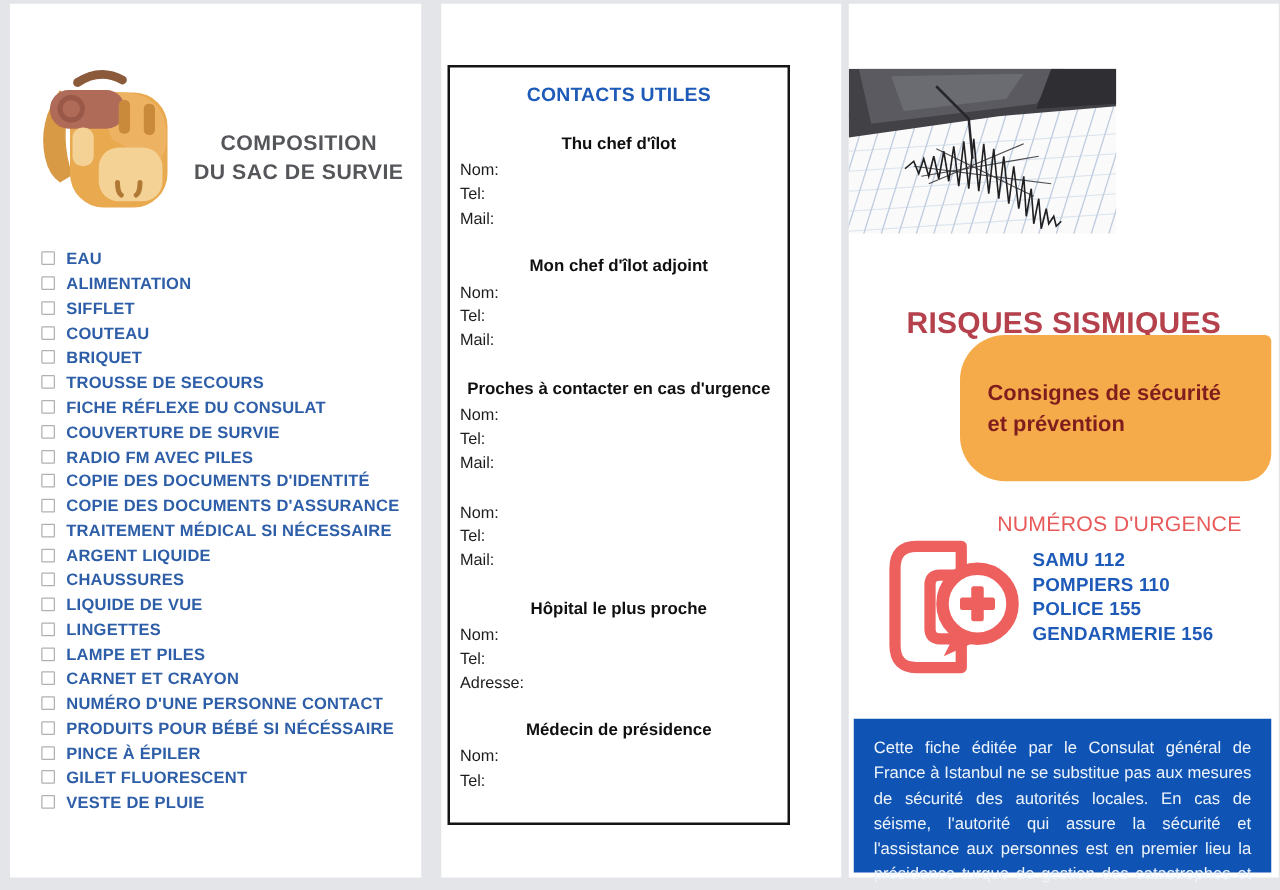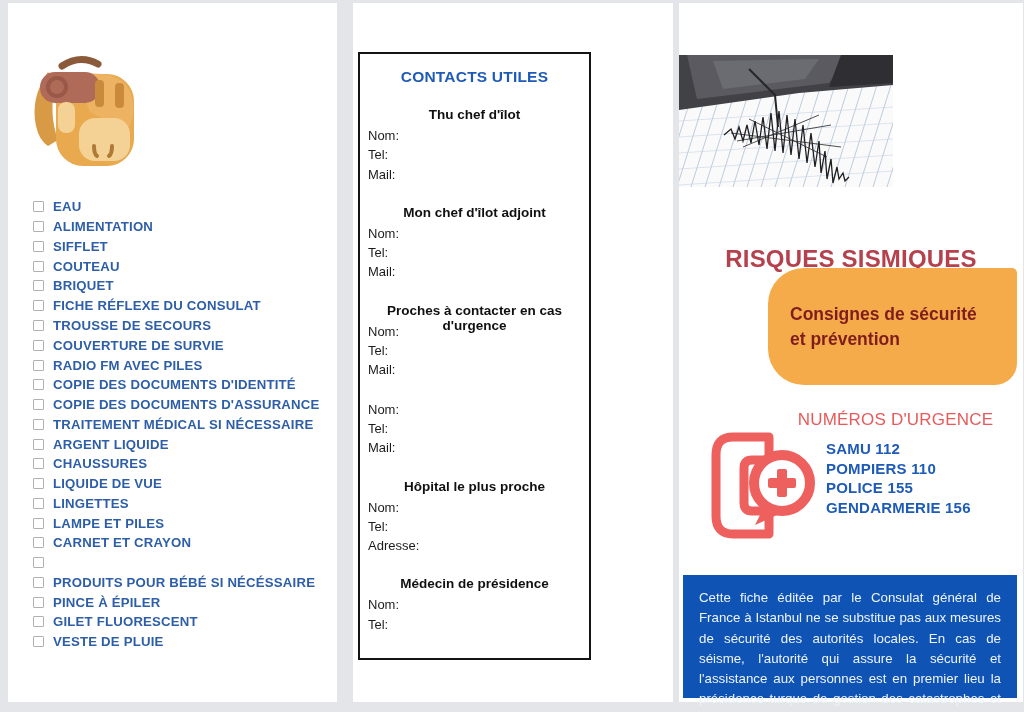--- a/index.html
+++ b/index.html
@@ -24,21 +24,21 @@
   .checkbox{
     width:11px;height:11px;border:1.6px solid #b1b1b1;border-radius:1px;
     background:#fff;margin-right:9px;flex:0 0 auto;box-sizing:border-box;
   }
   .check-label{
     font-size:13.2px;font-weight:600;color:#2d5ea7;letter-spacing:.2px;white-space:nowrap;
   }
 
   
   #contacts-box{
-    position:absolute;left:5px;top:49px;width:233px;height:608px;
+    position:absolute;left:5px;top:49px;width:274px;height:608px;
     border:2px solid #141414;box-sizing:border-box;padding-top:13px;background:#fff;
   }
   .contacts-title{
     text-align:center;font-size:15.5px;font-weight:bold;color:#1e5bb8;
     letter-spacing:.2px;line-height:19px;
   }
   .c-section{margin-top:21px;}
   .c-title{text-align:center;font-size:13.5px;font-weight:bold;color:#101010;height:19px;}
   .c-group + .c-group{margin-top:20px;}
   .c-line{padding-left:8px;font-size:13px;color:#1c1c1c;line-height:19.3px;}
@@ -87,20 +87,24 @@
     <path d="M62,24 Q106,20 111,52 Q113,72 104,80 L68,62 Q58,42 62,24 Z" fill="#edb363"></path>
     <rect x="18" y="22" width="60" height="31" rx="15" fill="#b06a58"></rect>
     <circle cx="35" cy="37" r="9" fill="none" stroke="#9a5848" stroke-width="4"></circle>
     <rect x="73" y="30" width="9" height="27" rx="4" fill="#c98a3c"></rect>
     <rect x="93" y="33" width="9" height="25" rx="4" fill="#c98a3c"></rect>
     <rect x="36" y="52" width="17" height="31" rx="8" fill="#f4d295"></rect>
     <rect x="57" y="68" width="51" height="43" rx="16" fill="#f4d295"></rect>
     <path d="M72,96 q0,8 3,10 M90,96 q0,8 -3,10" stroke="#b07a36" stroke-width="4" fill="none" stroke-linecap="round"></path>
   </svg>
 
+  <div class="lp-title">
+    <div>COMPOSITION</div>
+    <div>DU SAC DE SURVIE</div>
+  </div>
 
   <div id="checklist">
     <div class="check-row">
       <span class="checkbox"></span>
       <span class="check-label">EAU</span>
     </div>
 
     <div class="check-row">
       <span class="checkbox"></span>
       <span class="check-label">ALIMENTATION</span>
@@ -116,30 +120,30 @@
       <span class="check-label">COUTEAU</span>
     </div>
 
     <div class="check-row">
       <span class="checkbox"></span>
       <span class="check-label">BRIQUET</span>
     </div>
 
     <div class="check-row">
       <span class="checkbox"></span>
+      <span class="check-label">TROUSSE DE SECOURS</span>
+    </div>
+
+    <div class="check-row">
+      <span class="checkbox"></span>
       <span class="check-label">FICHE RÉFLEXE DU CONSULAT</span>
     </div>
 
     <div class="check-row">
       <span class="checkbox"></span>
-      <span class="check-label">TROUSSE DE SECOURS</span>
-    </div>
-
-    <div class="check-row">
-      <span class="checkbox"></span>
       <span class="check-label">COUVERTURE DE SURVIE</span>
     </div>
 
     <div class="check-row">
       <span class="checkbox"></span>
       <span class="check-label">RADIO FM AVEC PILES</span>
     </div>
 
     <div class="check-row">
       <span class="checkbox"></span>
@@ -181,20 +185,21 @@
       <span class="check-label">LAMPE ET PILES</span>
     </div>
 
     <div class="check-row">
       <span class="checkbox"></span>
       <span class="check-label">CARNET ET CRAYON</span>
     </div>
 
     <div class="check-row">
       <span class="checkbox"></span>
+      <span class="check-label">NUMÉRO D'UNE PERSONNE CONTACT</span>
     </div>
 
     <div class="check-row">
       <span class="checkbox"></span>
       <span class="check-label">PRODUITS POUR BÉBÉ SI NÉCÉSSAIRE</span>
     </div>
 
     <div class="check-row">
       <span class="checkbox"></span>
       <span class="check-label">PINCE À ÉPILER</span>

